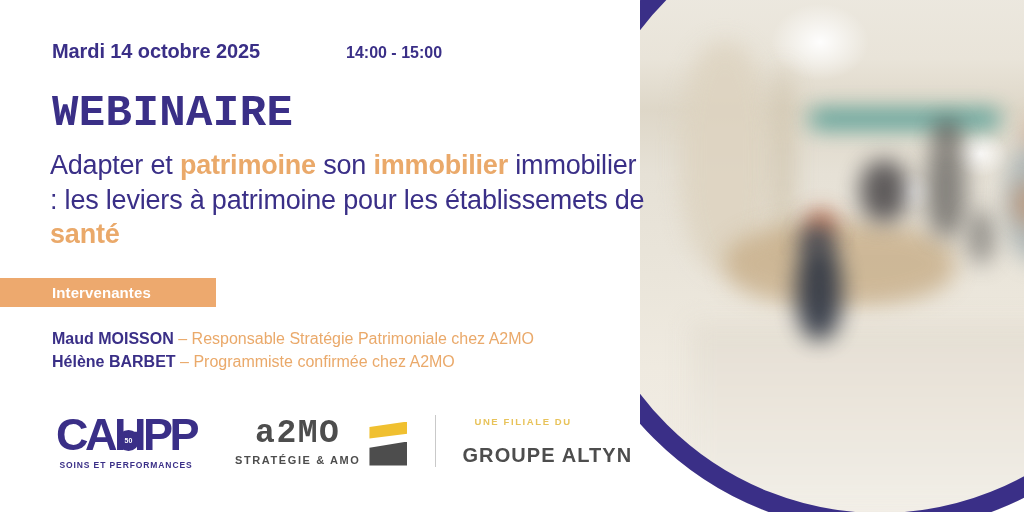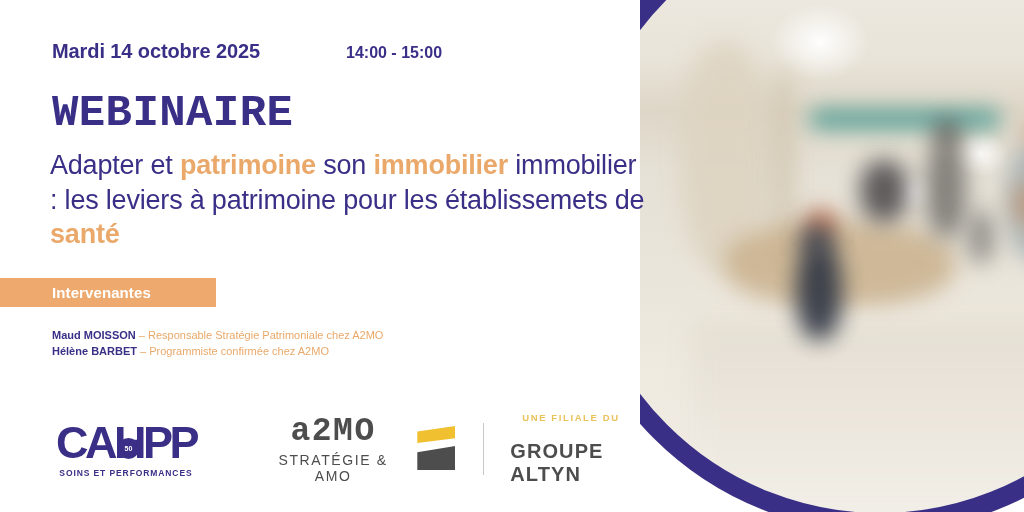--- a/index.html
+++ b/index.html
@@ -197,21 +197,21 @@
     letter-spacing: 0.1px;
   }
 
   .speakers {
     position: absolute;
     left: 52px;
     top: 328px;
     line-height: 1.42;
   }
   .speaker-line {
-    font-size: 11px;
+    font-size: 16px;
     white-space: nowrap;
   }
   .speaker-name {
     color: #3a2f87;
     font-weight: bold;
   }
   .speaker-role {
     color: #eaa96a;
     font-weight: normal;
   }
@@ -261,38 +261,38 @@
     color: #3a2f87;
     font-size: 8.5px;
     font-weight: bold;
     letter-spacing: 0.9px;
     margin-top: 3px;
   }
 
   
   .logo-a2mo {
     display: flex;
-    align-items: center;
-    margin-left: 56px;
+    align-items: flex-end;
+    margin-left: 33px;
   }
   .a2mo-text {
     text-align: center;
   }
   .a2mo-word {
     color: #4d4d4d;
     font-size: 33px;
     font-weight: bold;
     letter-spacing: 1.5px;
     line-height: 1;
     font-family: "Liberation Mono", monospace;
   }
   .a2mo-sub {
     color: #4d4d4d;
-    font-size: 14px;
-    font-weight: normal;
+    font-size: 11px;
+    font-weight: bold;
     letter-spacing: 1.6px;
     margin-top: 4px;
   }
   .a2mo-mark {
     position: relative;
     width: 38px;
     height: 46px;
     margin-left: 9px;
     margin-top: -4px;
   }

